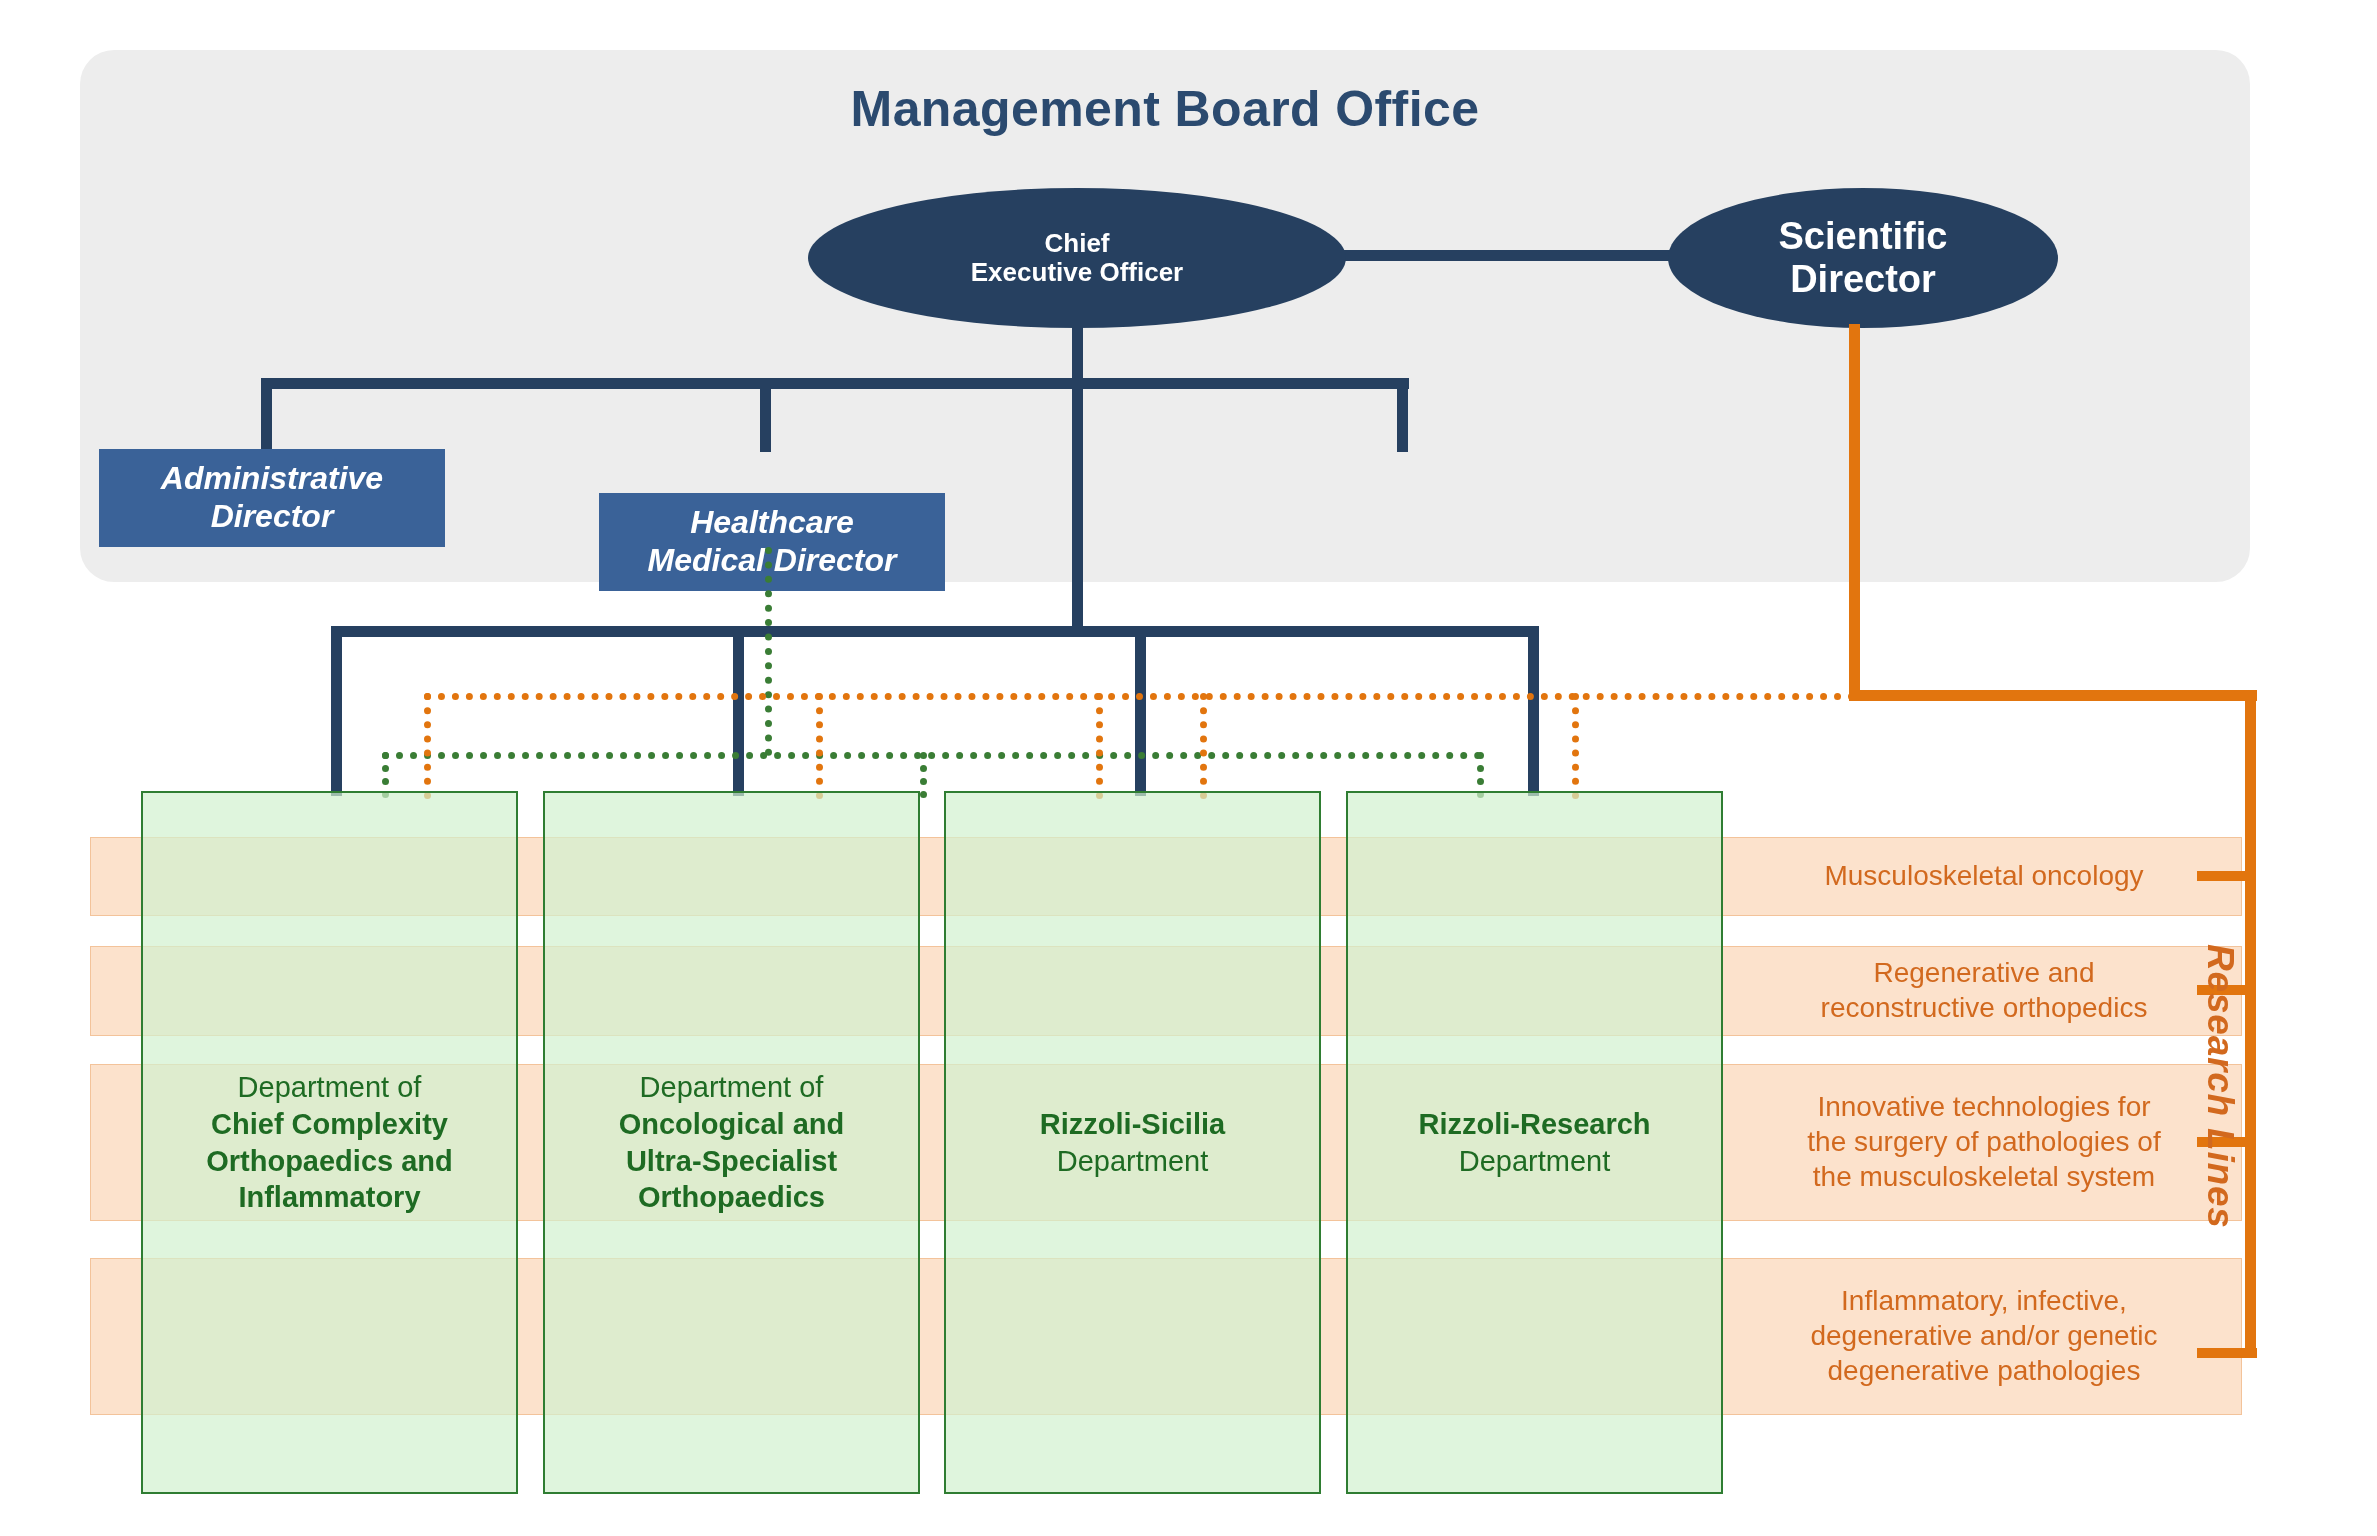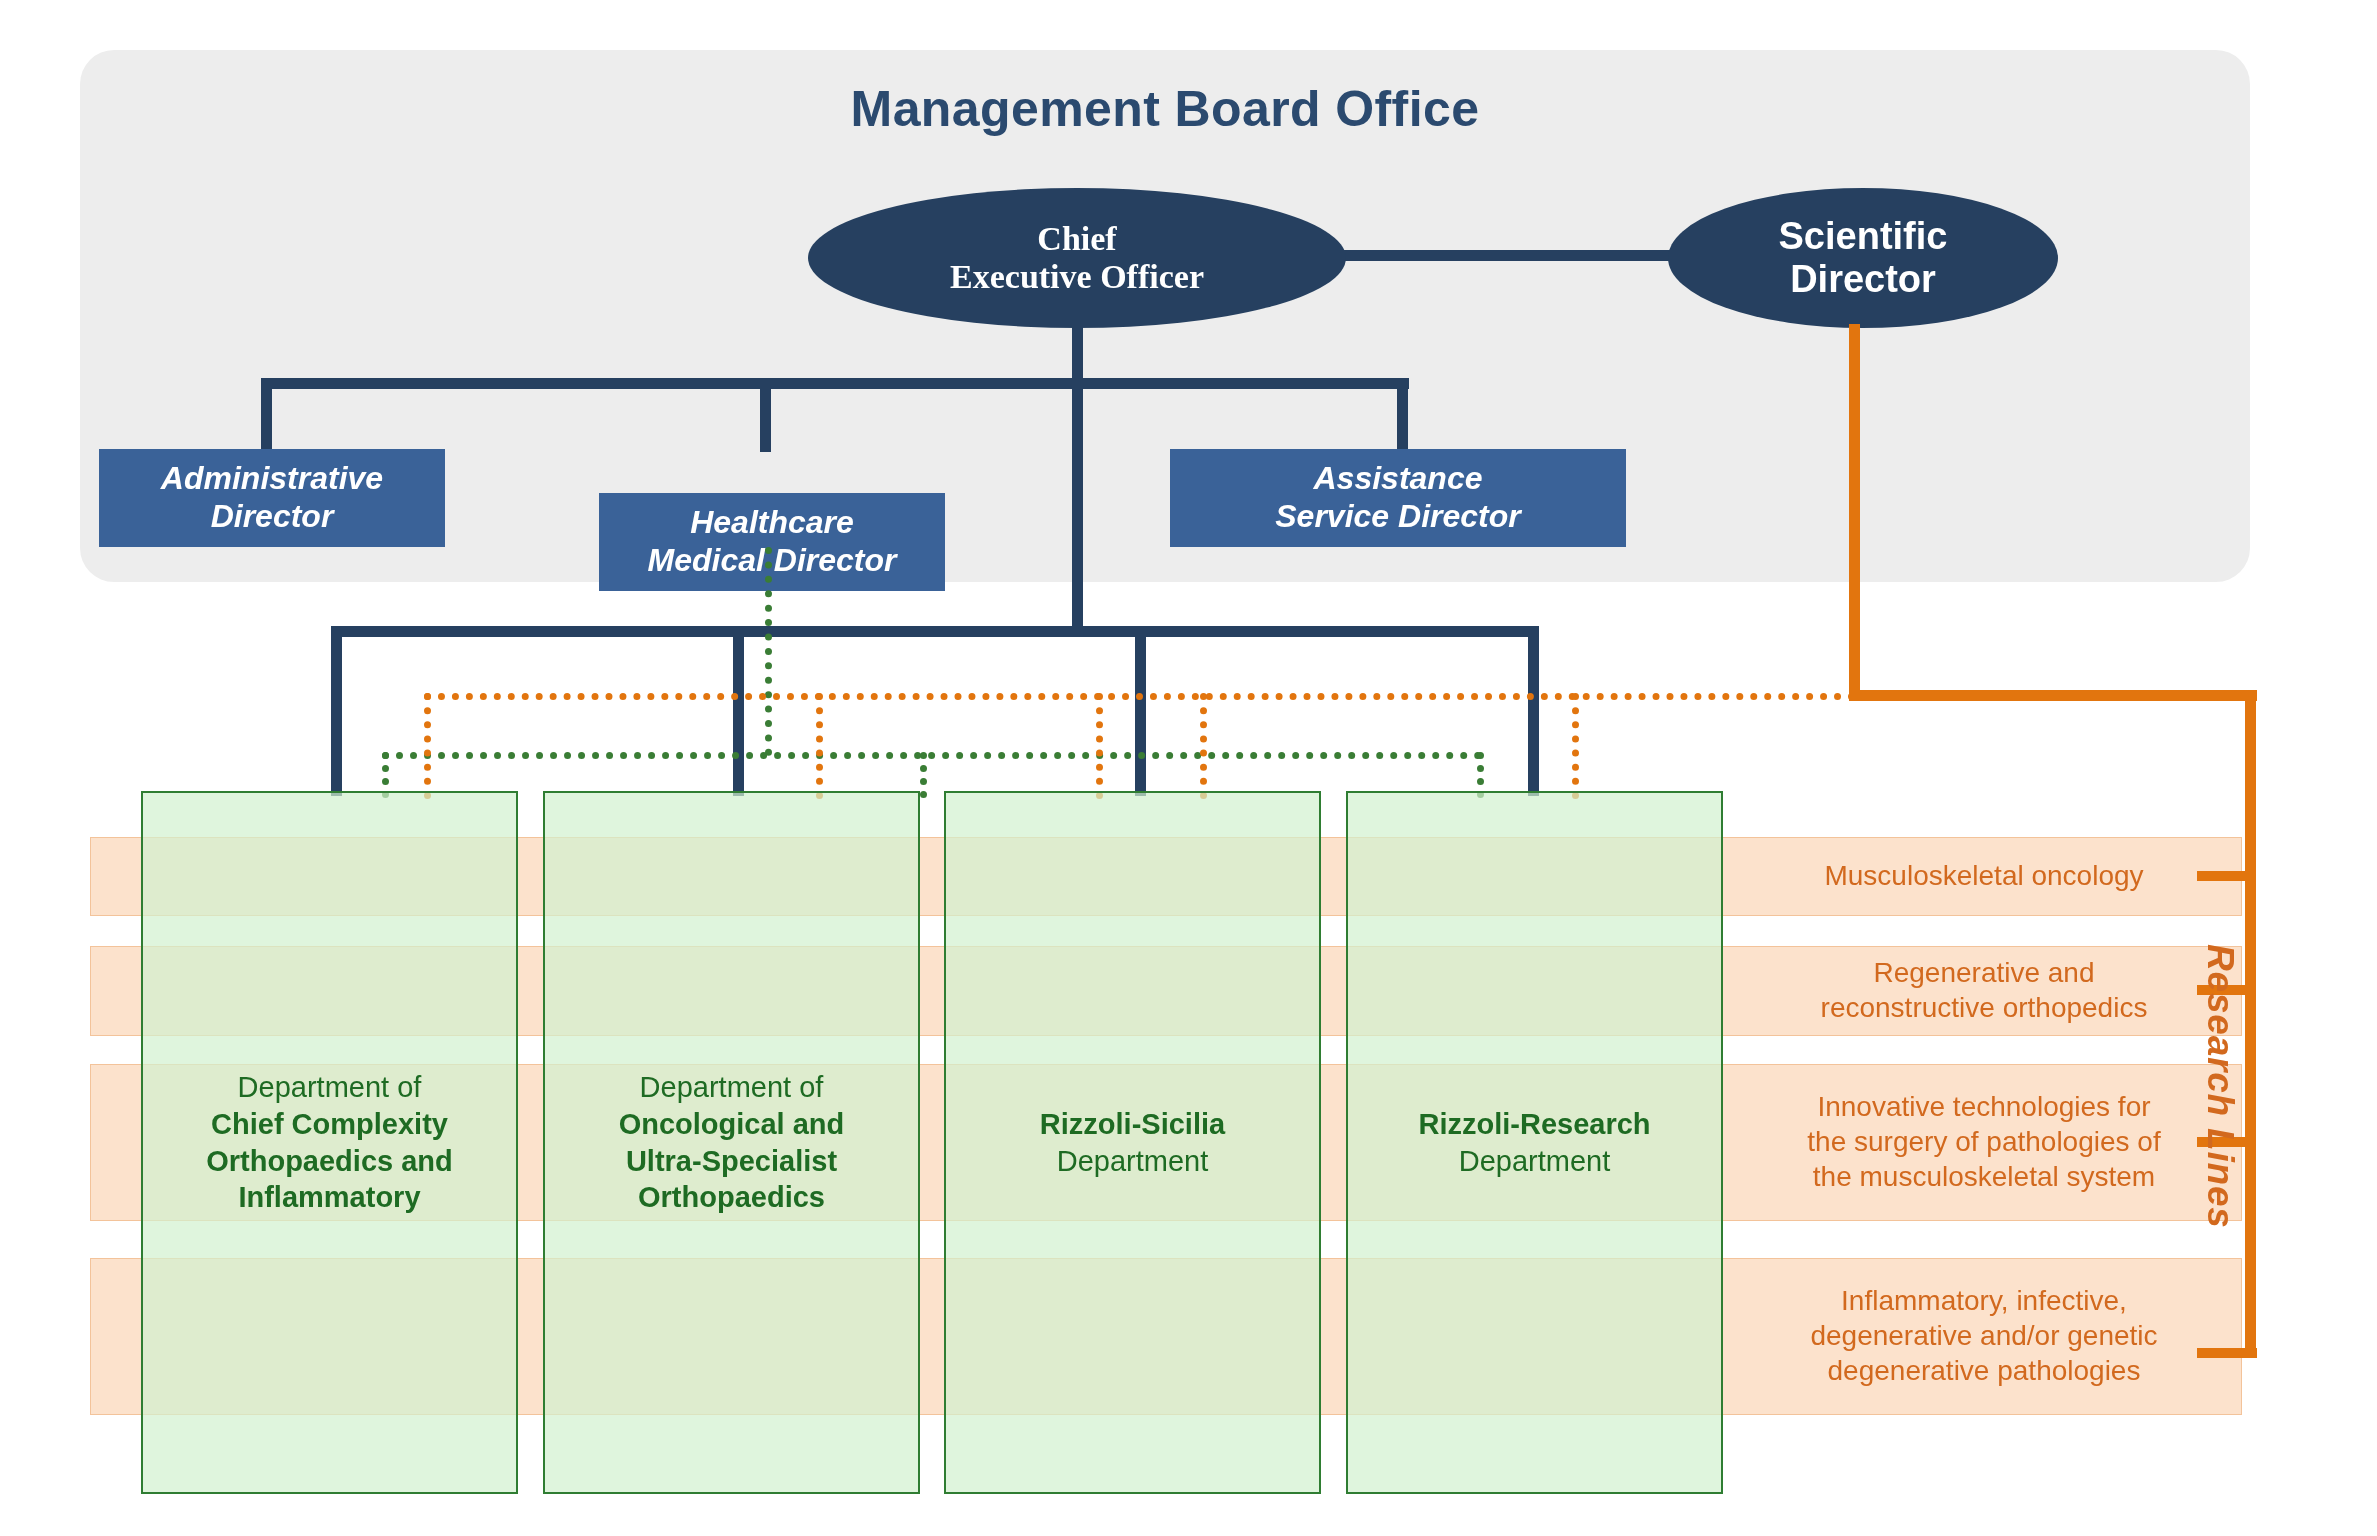--- a/index.html
+++ b/index.html
@@ -20,21 +20,21 @@
     letter-spacing:0.4px;
   }
 
   
   .ellipse{
     position:absolute;background:#264060;border-radius:50%;
     color:#ffffff;font-weight:bold;text-align:center;
     display:flex;align-items:center;justify-content:center;
     line-height:1.12;
   }
-  .ceo{left:808px;top:188px;width:538px;height:140px;font-size:34px;font-family:Liberation Serif, serif;}
+  .ceo{left:808px;top:188px;width:538px;height:140px;font-size:26px;}
   .scidir{left:1668px;top:188px;width:390px;height:140px;font-size:38px;}
 
   
   .dirbox{
     position:absolute;background:#3a6298;color:#ffffff;
     font-weight:bold;font-size:32px;text-align:center;
     display:flex;align-items:center;justify-content:center;
     line-height:1.18;
     font-style:italic;
   }
@@ -137,26 +137,20 @@
   <div class="dirbox dir-admin">
     <div>
       <span>Administrative</span><br>
       <span>Director</span>
     </div>
   </div>
   <div class="dirbox dir-health">
     <div>
       <span>Healthcare</span><br>
       <span>Medical Director</span>
-    </div>
-  </div>
-  <div class="dirbox dir-assist">
-    <div>
-      <span>Assistance</span><br>
-      <span>Service Director</span>
     </div>
   </div>
 
   <div class="navy" style="left:1072px;top:328px;width:11.2px;height:308px;"></div>
   <div class="navy" style="left:331px;top:626px;width:1208px;height:11.2px;"></div>
   <div class="navy" style="left:331px;top:626px;width:11.2px;height:170px;"></div>
   <div class="navy" style="left:733px;top:626px;width:11.2px;height:170px;"></div>
   <div class="navy" style="left:1135px;top:626px;width:11.2px;height:170px;"></div>
   <div class="navy" style="left:1528px;top:626px;width:11.2px;height:170px;"></div>
 

